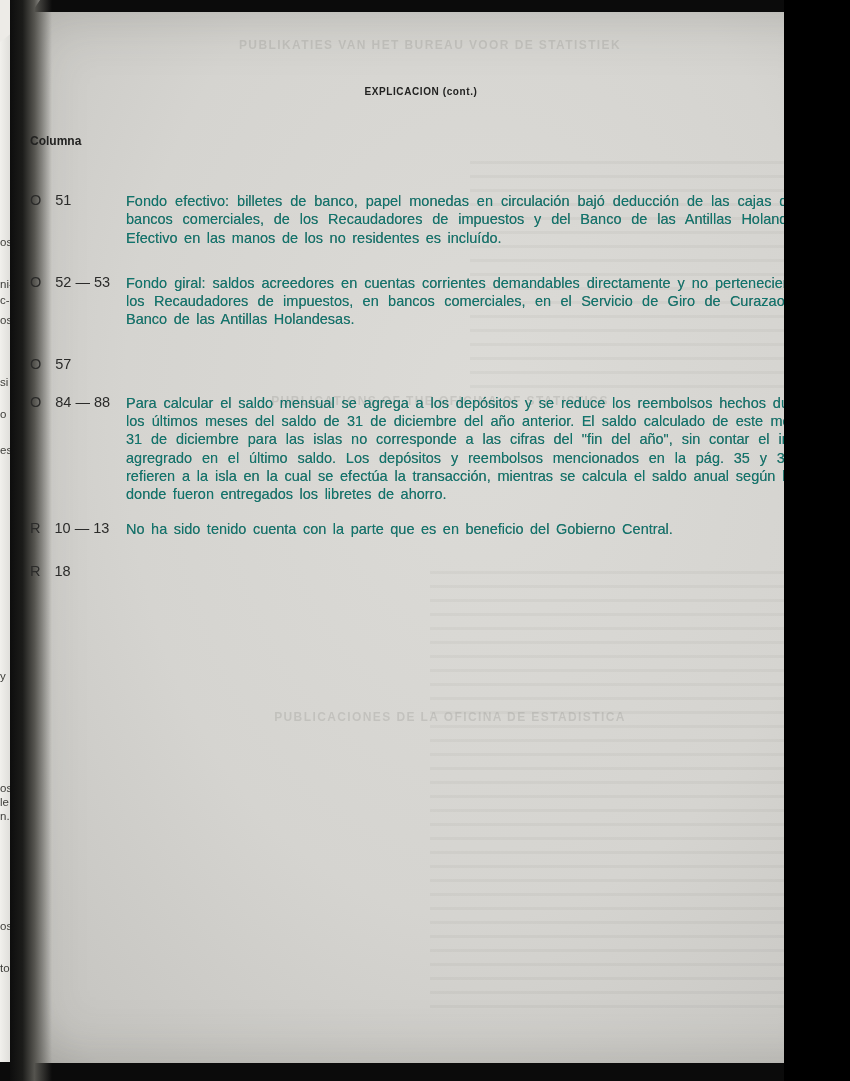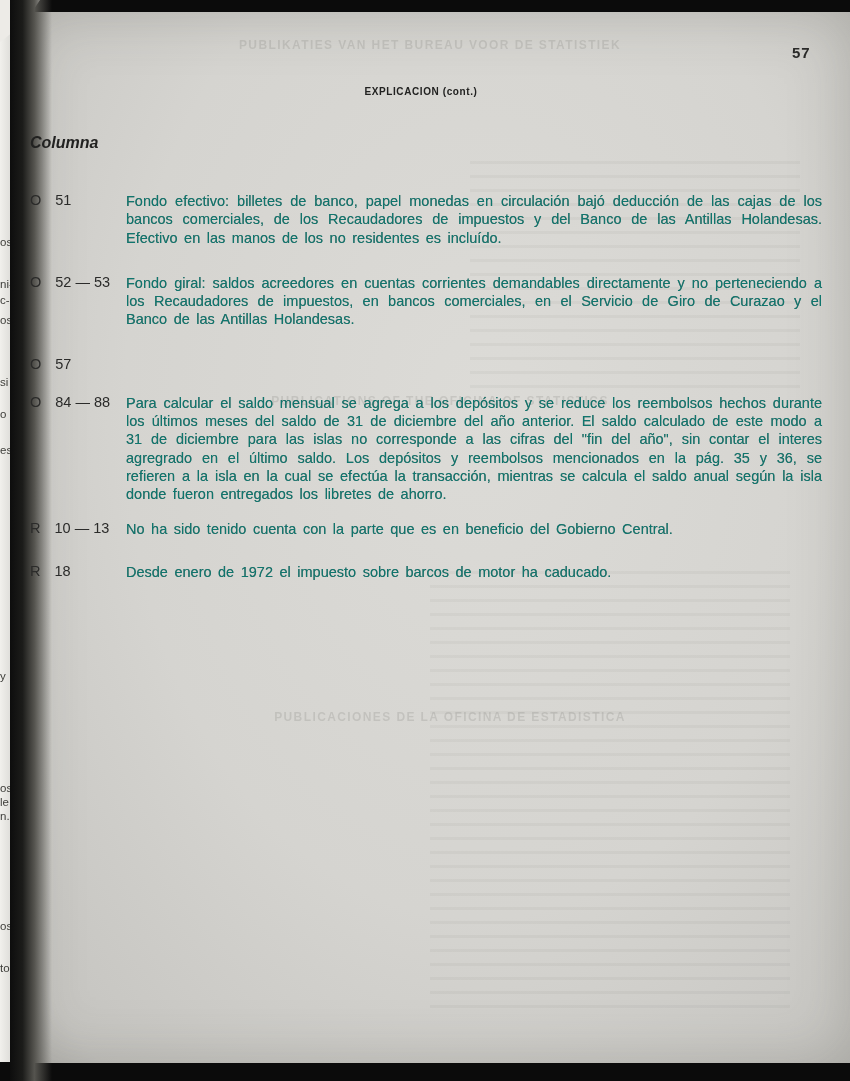--- a/index.html
+++ b/index.html
@@ -3,21 +3,21 @@
 <meta charset="utf-8">
 <style>
   html, body {
     margin: 0;
     padding: 0;
     background: #000;
     font-family: "Liberation Sans", sans-serif;
   }
   .scan {
     position: relative;
-    width: 850px;
+    width: 784px;
     height: 1081px;
     background: #0b0b0b;
     overflow: hidden;
   }
   
   .edge-white-strip {
     position: absolute;
     left: 0; top: 0;
     width: 12px;
     height: 1062px;
@@ -66,24 +66,23 @@
     width: 790px;
     text-align: center;
     font-size: 10px;
     font-weight: bold;
     letter-spacing: 0.6px;
     color: #222221;
   }
   .column-heading {
     position: absolute;
     left: 30px; top: 134px;
-    font-size: 16px;
+    font-size: 12px;
     font-weight: bold;
     color: #222221;
-    font-style: italic;
   }
   .entries {
     position: absolute;
     left: 30px; top: 192px;
     width: 792px;
   }
   .entry { display: flex; align-items: flex-start; }
   .entry-1 { margin-bottom: 27px; }
   .entry-2 { margin-bottom: 27px; }
   .entry-3 { margin-bottom: 22px; }
@@ -224,18 +223,17 @@
           <span>10 —  13</span>
         </div>
         <div class="entry-text">No ha sido tenido cuenta con la parte que es en beneficio del Gobierno Central.</div>
       </div>
 
       <div class="entry entry-6">
         <div class="entry-label">
           <span>R</span>
           <span>18</span>
         </div>
-        <div class="entry-text">Desde enero de 1972 el impuesto sobre barcos de motor ha caducado.</div>
       </div>
 
     </div>
   </div>
 </div>
 
 </body></html>

